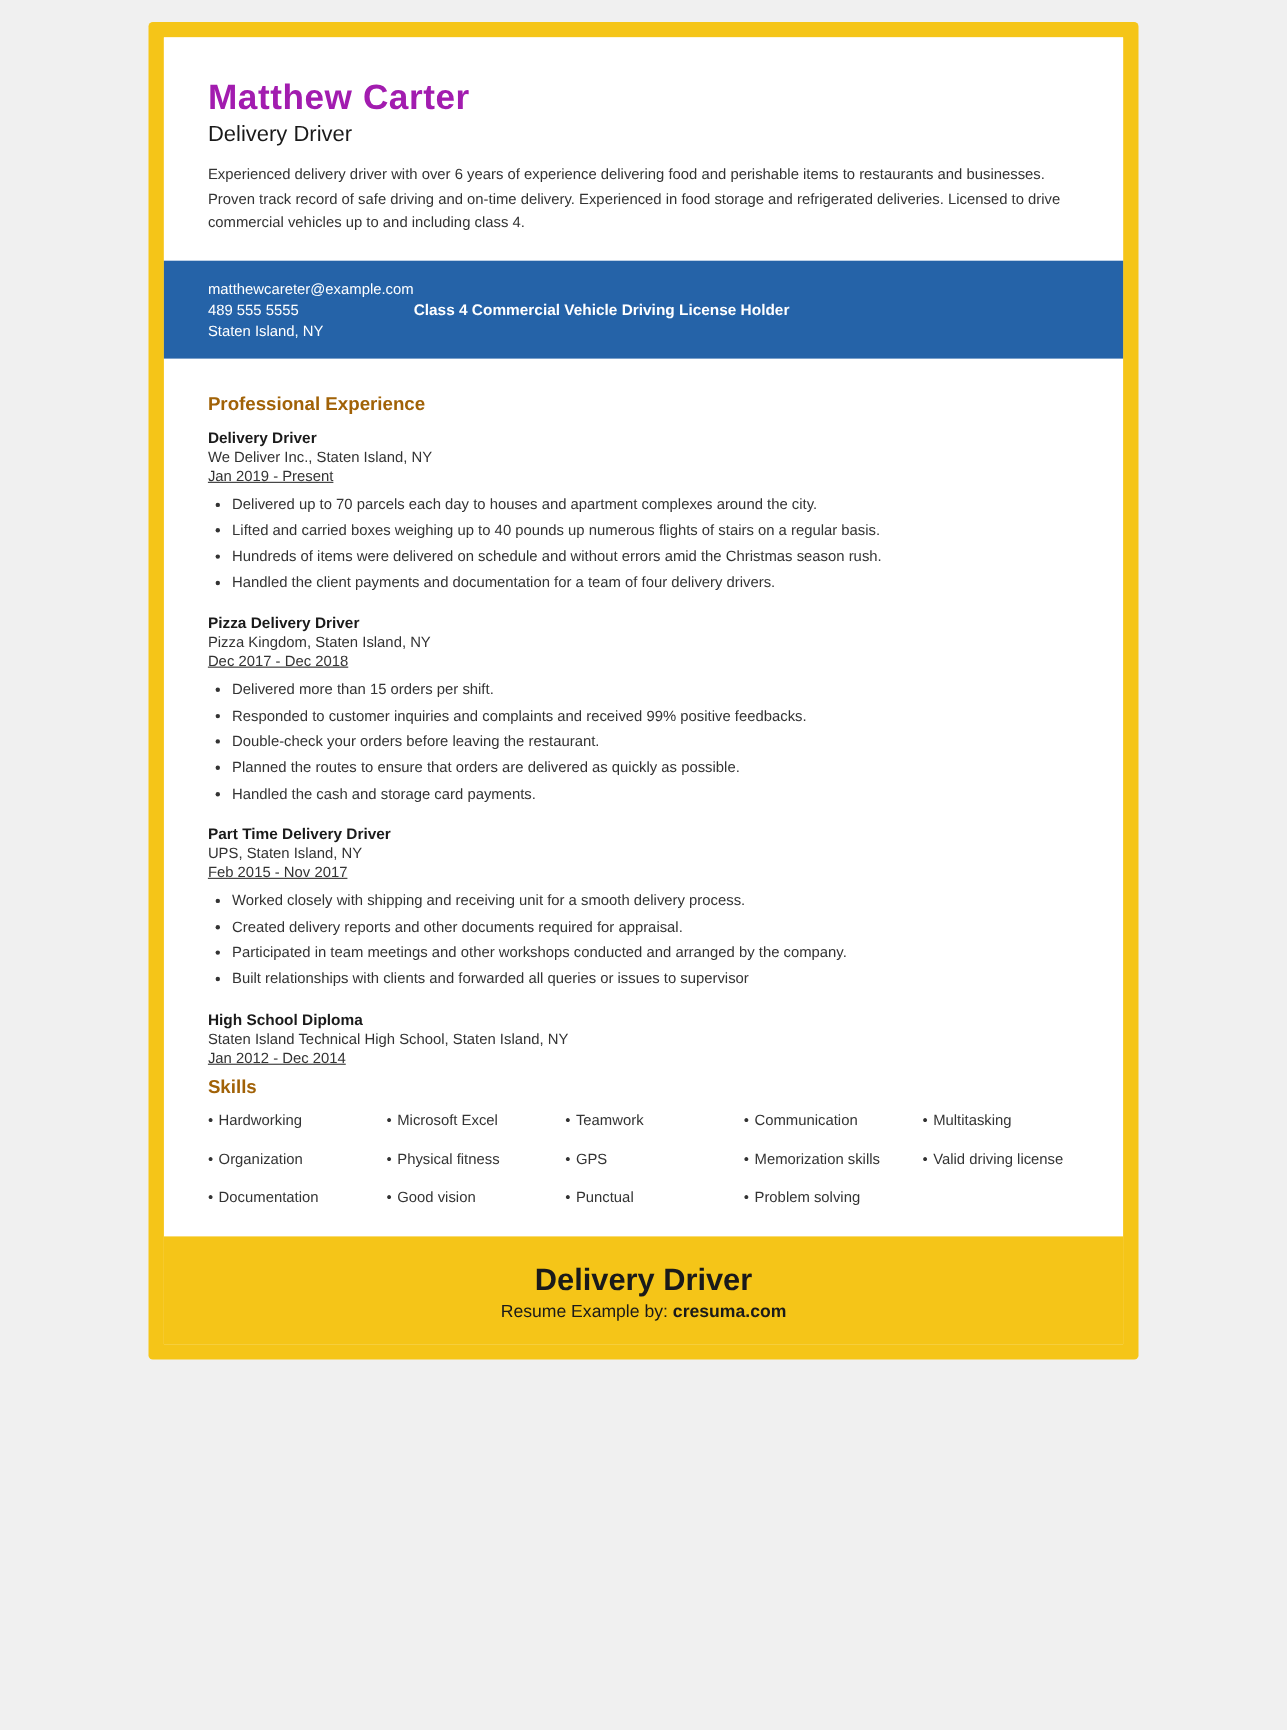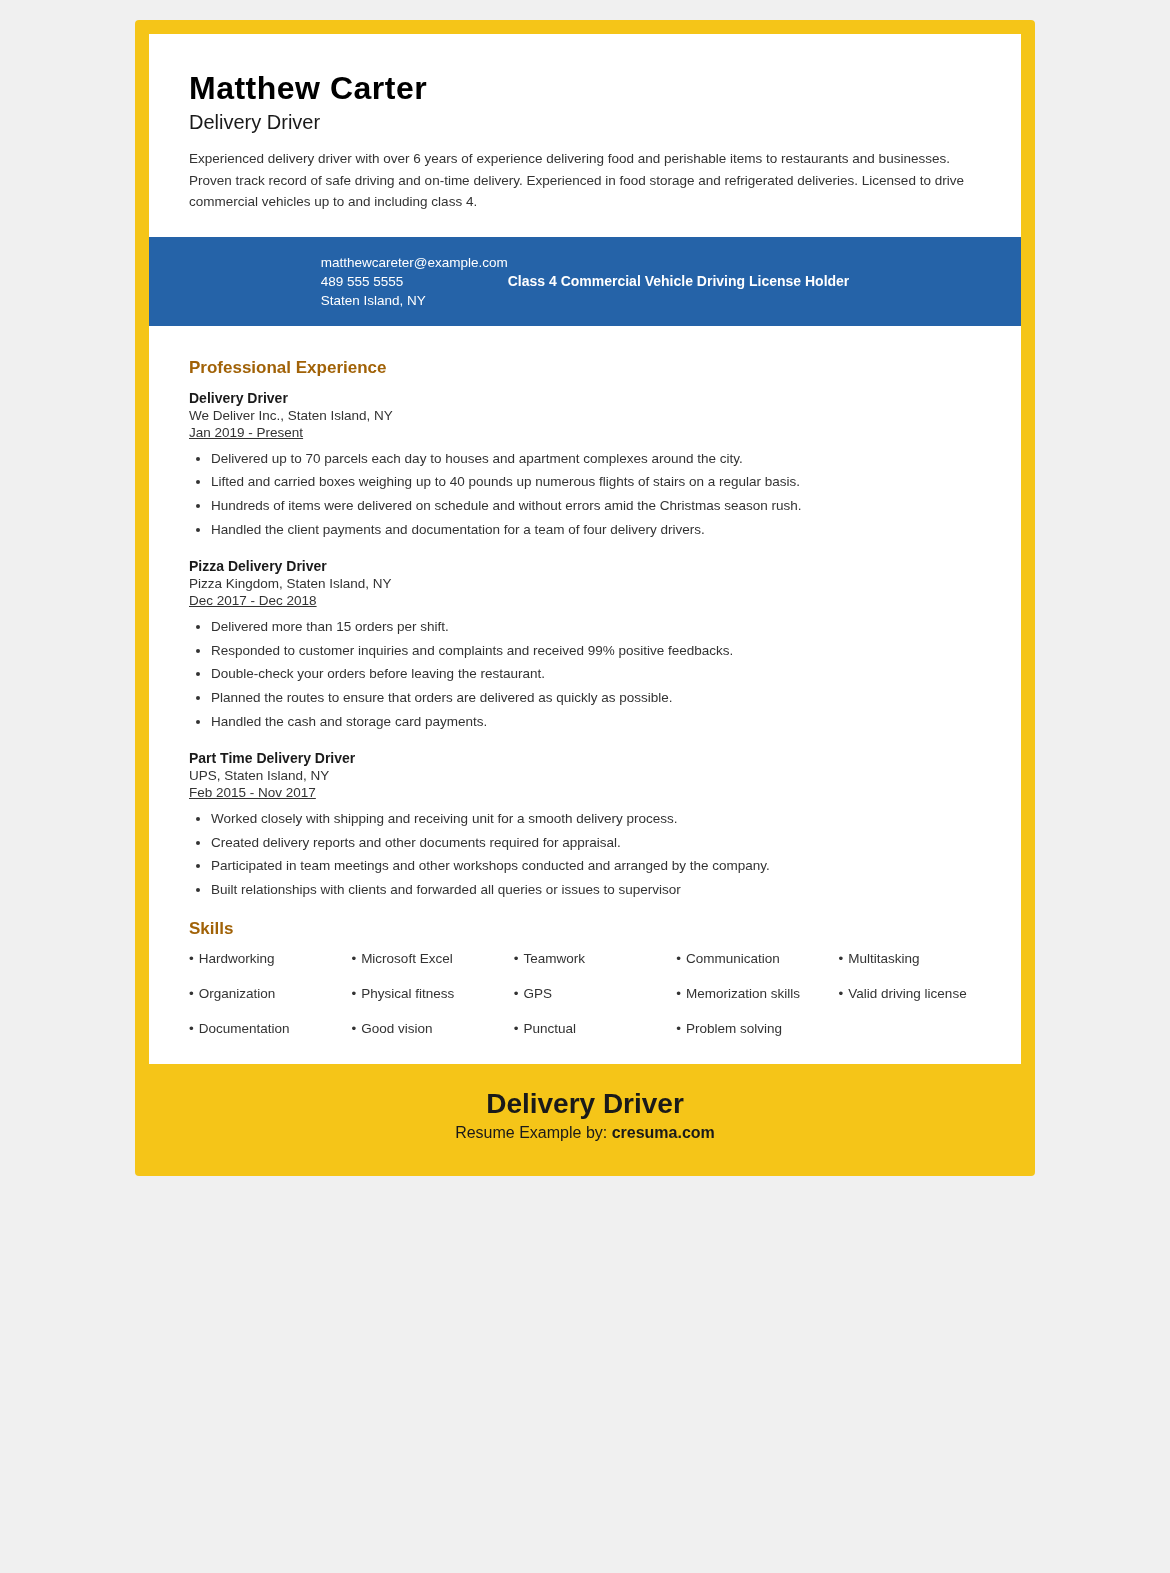--- a/index.html
+++ b/index.html
@@ -21,41 +21,41 @@
       background: #fff;
       width: 100%;
     }
     .header-section {
       padding: 36px 40px 24px 40px;
       background: #fff;
     }
     .name {
       font-size: 32px;
       font-weight: 900;
-      color: #000000;
+      color: #a21caf;
       letter-spacing: 0.5px;
     }
     .title {
       font-size: 20px;
       font-weight: 400;
       color: #1a1a1a;
       margin-top: 4px;
       margin-bottom: 14px;
     }
     .summary {
       font-size: 13.5px;
       color: #333;
       line-height: 1.6;
     }
     .contact-bar {
       background: #2563a8;
       color: #fff;
       padding: 18px 40px;
       display: flex;
-      justify-content: center;
+      justify-content: flex-start;
       align-items: center;
     }
     .contact-left {
       display: flex;
       flex-direction: column;
       gap: 4px;
       font-size: 13.5px;
     }
     .contact-right {
       font-size: 14px;
@@ -198,20 +198,25 @@
         <div class="job-company">UPS, Staten Island, NY</div>
         <div class="job-dates">Feb 2015 - Nov 2017</div>
         <ul class="job-bullets">
           <li>Worked closely with shipping and receiving unit for a smooth delivery process.</li>
           <li>Created delivery reports and other documents required for appraisal.</li>
           <li>Participated in team meetings and other workshops conducted and arranged by the company.</li>
           <li>Built relationships with clients and forwarded all queries or issues to supervisor</li>
         </ul>
       </div>
 
+      <div class="edu-block">
+        <div class="job-title">High School Diploma</div>
+        <div class="job-company">Staten Island Technical High School, Staten Island, NY</div>
+        <div class="job-dates">Jan 2012 - Dec 2014</div>
+      </div>
 
       <div class="section-title">Skills</div>
       <div class="skills-grid">
         <div class="skill-item">Hardworking</div>
         <div class="skill-item">Microsoft Excel</div>
         <div class="skill-item">Teamwork</div>
         <div class="skill-item">Communication</div>
         <div class="skill-item">Multitasking</div>
         <div class="skill-item">Organization</div>
         <div class="skill-item">Physical fitness</div>

